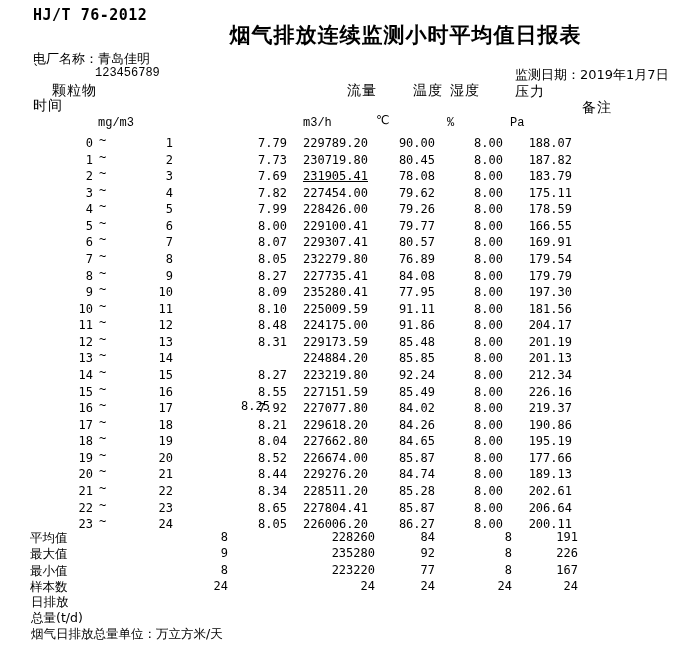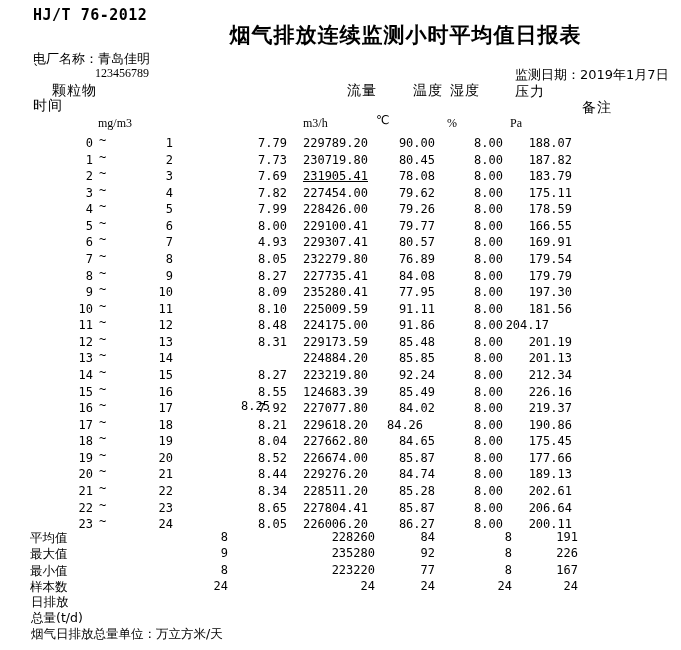--- a/index.html
+++ b/index.html
@@ -1,19 +1,19 @@
 <!DOCTYPE html>
 <html><head>
 <meta charset="utf-8">
 <style>
   html,body{margin:0;padding:0;background:#ffffff;}
   .page{position:relative;width:681px;height:650px;background:#ffffff;color:#000000;
         font-family:"DejaVu Sans",sans-serif;overflow:hidden;}
   .abs{position:absolute;white-space:pre;}
-  .num{font-family:Liberation Serif, serif;font-size:12px;}
+  .num{font-family:Liberation Mono, monospace;font-size:12px;}
   .cjk{font-family:"DejaVu Sans",sans-serif;font-size:13px;}
   .hdr{font-family:"DejaVu Sans",sans-serif;font-size:14px;letter-spacing:1px;}
   .std{left:33px;top:6px;font-family:"DejaVu Sans Mono",monospace;
        font-size:15px;font-weight:bold;letter-spacing:0.5px;}
   .title{left:0;top:21px;width:681px;text-align:center;font-size:21px;font-weight:bold;
          letter-spacing:1px;text-indent:130px;}
   .plant{left:33px;top:50px;}
   .tick{left:33px;top:62px;font-size:13px;}
   .code{left:95px;top:66px;}
   .date{left:515px;top:66px;}
@@ -122,21 +122,21 @@
         <span class="cell" style="left: 227px; width: 60px;">8.00</span>
         <span class="cell" style="left: 288px; width: 80px;">229100.41</span>
         <span class="cell" style="left: 375px; width: 60px;">79.77</span>
         <span class="cell" style="left: 443px; width: 60px;">8.00</span>
         <span class="cell" style="left: 512px; width: 60px;">166.55</span>
         <span class="tilde">~</span>
       </div>
       <div class="drow" style="top: 234.42px;">
         <span class="cell" style="left: 53px; width: 40px;">6</span>
         <span class="cell" style="left: 133px; width: 40px;">7</span>
-        <span class="cell" style="left: 227px; width: 60px;">4.93</span>
+        <span class="cell" style="left: 227px; width: 60px;">8.07</span>
         <span class="cell" style="left: 288px; width: 80px;">229307.41</span>
         <span class="cell" style="left: 375px; width: 60px;">80.57</span>
         <span class="cell" style="left: 443px; width: 60px;">8.00</span>
         <span class="cell" style="left: 512px; width: 60px;">169.91</span>
         <span class="tilde">~</span>
       </div>
       <div class="drow" style="top: 250.99px;">
         <span class="cell" style="left: 53px; width: 40px;">7</span>
         <span class="cell" style="left: 133px; width: 40px;">8</span>
         <span class="cell" style="left: 227px; width: 60px;">8.05</span>
@@ -176,21 +176,21 @@
         <span class="cell" style="left: 512px; width: 60px;">181.56</span>
         <span class="tilde">~</span>
       </div>
       <div class="drow" style="top: 317.27px;">
         <span class="cell" style="left: 53px; width: 40px;">11</span>
         <span class="cell" style="left: 133px; width: 40px;">12</span>
         <span class="cell" style="left: 227px; width: 60px;">8.48</span>
         <span class="cell" style="left: 288px; width: 80px;">224175.00</span>
         <span class="cell" style="left: 375px; width: 60px;">91.86</span>
         <span class="cell" style="left: 443px; width: 60px;">8.00</span>
-        <span class="cell" style="left: 489px; width: 60px; text-align: right;">204.17</span>
+        <span class="cell" style="left: 512px; width: 60px; text-align: right;">204.17</span>
         <span class="tilde">~</span>
       </div>
       <div class="drow" style="top: 333.84px;">
         <span class="cell" style="left: 53px; width: 40px;">12</span>
         <span class="cell" style="left: 133px; width: 40px;">13</span>
         <span class="cell" style="left: 227px; width: 60px;">8.31</span>
         <span class="cell" style="left: 288px; width: 80px;">229173.59</span>
         <span class="cell" style="left: 375px; width: 60px;">85.48</span>
         <span class="cell" style="left: 443px; width: 60px;">8.00</span>
         <span class="cell" style="left: 512px; width: 60px;">201.19</span>
@@ -213,54 +213,54 @@
         <span class="cell" style="left: 288px; width: 80px;">223219.80</span>
         <span class="cell" style="left: 375px; width: 60px;">92.24</span>
         <span class="cell" style="left: 443px; width: 60px;">8.00</span>
         <span class="cell" style="left: 512px; width: 60px;">212.34</span>
         <span class="tilde">~</span>
       </div>
       <div class="drow" style="top: 383.55px;">
         <span class="cell" style="left: 53px; width: 40px;">15</span>
         <span class="cell" style="left: 133px; width: 40px;">16</span>
         <span class="cell" style="left: 227px; width: 60px;">8.55</span>
-        <span class="cell" style="left: 288px; width: 80px;">124683.39</span>
+        <span class="cell" style="left: 288px; width: 80px;">227151.59</span>
         <span class="cell" style="left: 375px; width: 60px;">85.49</span>
         <span class="cell" style="left: 443px; width: 60px;">8.00</span>
         <span class="cell" style="left: 512px; width: 60px;">226.16</span>
         <span class="tilde">~</span>
       </div>
       <div class="drow" style="top: 400.12px;">
         <span class="cell" style="left: 53px; width: 40px;">16</span>
         <span class="cell" style="left: 133px; width: 40px;">17</span>
         <span class="cell" style="left: 227px; width: 60px;">7.92</span>
         <span class="cell" style="left: 288px; width: 80px;">227077.80</span>
         <span class="cell" style="left: 375px; width: 60px;">84.02</span>
         <span class="cell" style="left: 443px; width: 60px;">8.00</span>
         <span class="cell" style="left: 512px; width: 60px;">219.37</span>
         <span class="tilde">~</span>
       </div>
       <div class="drow" style="top: 416.69px;">
         <span class="cell" style="left: 53px; width: 40px;">17</span>
         <span class="cell" style="left: 133px; width: 40px;">18</span>
         <span class="cell" style="left: 227px; width: 60px;">8.21</span>
         <span class="cell" style="left: 288px; width: 80px;">229618.20</span>
-        <span class="cell" style="left: 375px; width: 60px; text-align: center;">84.26</span>
+        <span class="cell" style="left: 375px; width: 60px;">84.26</span>
         <span class="cell" style="left: 443px; width: 60px;">8.00</span>
         <span class="cell" style="left: 512px; width: 60px;">190.86</span>
         <span class="tilde">~</span>
       </div>
       <div class="drow" style="top: 433.26px;">
         <span class="cell" style="left: 53px; width: 40px;">18</span>
         <span class="cell" style="left: 133px; width: 40px;">19</span>
         <span class="cell" style="left: 227px; width: 60px;">8.04</span>
         <span class="cell" style="left: 288px; width: 80px;">227662.80</span>
         <span class="cell" style="left: 375px; width: 60px;">84.65</span>
         <span class="cell" style="left: 443px; width: 60px;">8.00</span>
-        <span class="cell" style="left: 512px; width: 60px;">175.45</span>
+        <span class="cell" style="left: 512px; width: 60px;">195.19</span>
         <span class="tilde">~</span>
       </div>
       <div class="drow" style="top: 449.83px;">
         <span class="cell" style="left: 53px; width: 40px;">19</span>
         <span class="cell" style="left: 133px; width: 40px;">20</span>
         <span class="cell" style="left: 227px; width: 60px;">8.52</span>
         <span class="cell" style="left: 288px; width: 80px;">226674.00</span>
         <span class="cell" style="left: 375px; width: 60px;">85.87</span>
         <span class="cell" style="left: 443px; width: 60px;">8.00</span>
         <span class="cell" style="left: 512px; width: 60px;">177.66</span>

